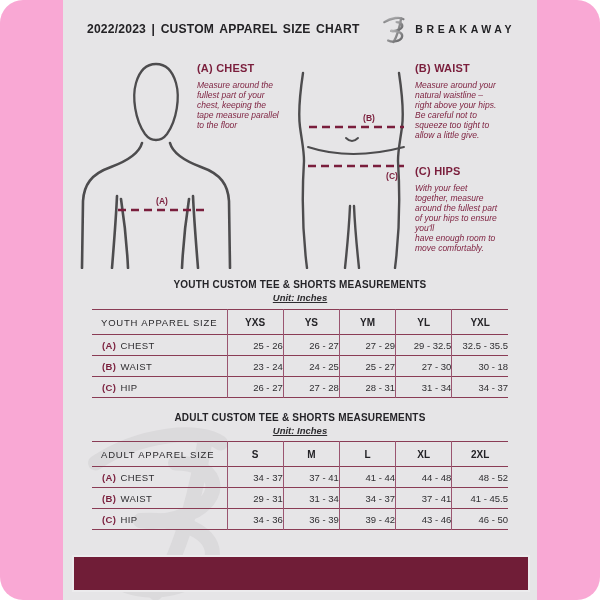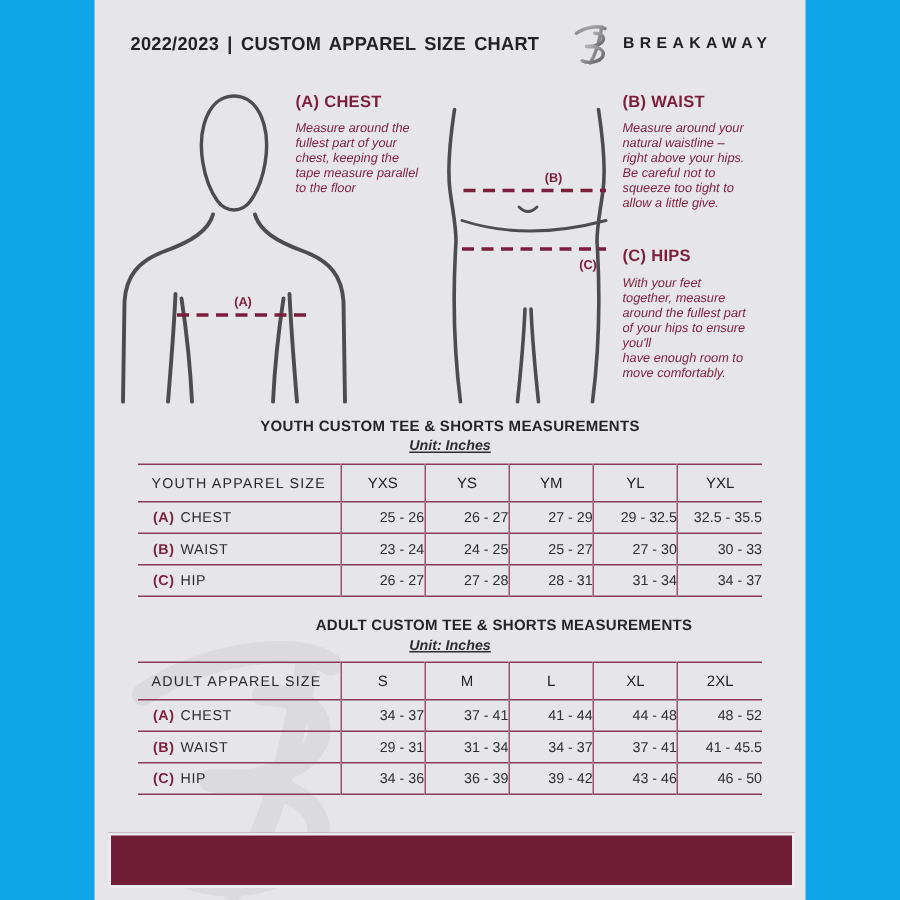--- a/index.html
+++ b/index.html
@@ -1,17 +1,17 @@
 <!DOCTYPE html>
 <html><head>
 <meta charset="utf-8">
 <style>
   html,body{margin:0;padding:0;background:#ffffff;}
-  .canvas{position:relative;width:600px;height:600px;overflow:hidden;background:#0ea5e9;
-          font-family:"Liberation Sans",sans-serif;}
+  .canvas{position:relative;width:600px;height:600px;overflow:hidden;background:#f9a8d4;
+          font-family:"Liberation Sans",sans-serif;border-radius:23px;}
   .page{position:absolute;left:63px;top:0;width:474px;height:600px;background:#e6e5e7;}
 
   
   .hdr{position:absolute;left:24px;right:22px;top:16px;height:26px;display:flex;
        align-items:center;justify-content:space-between;z-index:2;}
   .hdr-title{font-size:12.5px;font-weight:bold;letter-spacing:0.2px;word-spacing:2px;
              color:#232225;transform:scaleX(0.97);transform-origin:left center;white-space:nowrap;}
   .brand{display:flex;align-items:center;gap:7px;}
   .brand-name{font-size:10.5px;font-weight:bold;letter-spacing:3.6px;color:#1f1f22;white-space:nowrap;}
 
@@ -33,21 +33,21 @@
 
   
   .size-table{position:absolute;border-collapse:collapse;table-layout:fixed;width:416px;
               z-index:2;border-bottom:1.5px solid #8a3c55;}
   .size-table col.c0{width:135px;}
   .size-table col.cn{width:56.2px;}
   .size-table tr{border-top:1.5px solid #8a3c55;}
   .size-table th + th, .size-table td + td{border-left:1.4px solid #9a5570;}
   .size-table tr.head{height:25px;}
   .size-table tr.data{height:21px;}
-  .size-table th{font-weight:normal;font-size:10px;color:#242327;text-align:center;padding:0;}
+  .size-table th{font-weight:bold;font-size:10px;color:#242327;text-align:center;padding:0;}
   .size-table th.corner{font-weight:normal;text-align:left;padding-left:9px;font-size:9.5px;
                         letter-spacing:0.8px;color:#2b2a2d;}
   .size-table td{font-size:9.5px;color:#2f2e31;text-align:right;padding:0;}
   .size-table td.rowlab{text-align:left;padding-left:10px;letter-spacing:0.4px;}
   .pfx{color:#7a1e3c;font-weight:bold;margin-right:4px;}
 
   
   .watermark{position:absolute;left:15px;top:413px;z-index:0;}
   .footer-bar{position:absolute;left:9px;top:555px;width:454px;height:33px;background:#701d37;
               border:2px solid #ecebed;z-index:3;}
@@ -164,34 +164,34 @@
         <td>27 - 29</td>
         <td>29 - 32.5</td>
         <td>32.5 - 35.5</td>
       </tr>
       <tr class="data">
         <td class="rowlab"><span class="pfx">(B)</span><span>WAIST</span></td>
         <td>23 - 24</td>
         <td>24 - 25</td>
         <td>25 - 27</td>
         <td>27 - 30</td>
-        <td>30 - 33</td>
+        <td>30 - 18</td>
       </tr>
       <tr class="data">
         <td class="rowlab"><span class="pfx">(C)</span><span>HIP</span></td>
         <td>26 - 27</td>
         <td>27 - 28</td>
         <td>28 - 31</td>
         <td>31 - 34</td>
         <td>34 - 37</td>
       </tr>
     </tbody>
       </table>
 
-    <div class="sec-title" style="top:412px;padding-left:36px;">ADULT CUSTOM TEE &amp; SHORTS MEASUREMENTS</div>
+    <div class="sec-title" style="top:412px;">ADULT CUSTOM TEE &amp; SHORTS MEASUREMENTS</div>
     <div class="sec-unit" style="top:425px;">Unit: Inches</div>
 
     <table class="size-table" style="left:29px;top:441px;">
       <colgroup>
           <col class="c0">
           <col class="cn">
           <col class="cn">
           <col class="cn">
           <col class="cn">
           <col class="cn">

